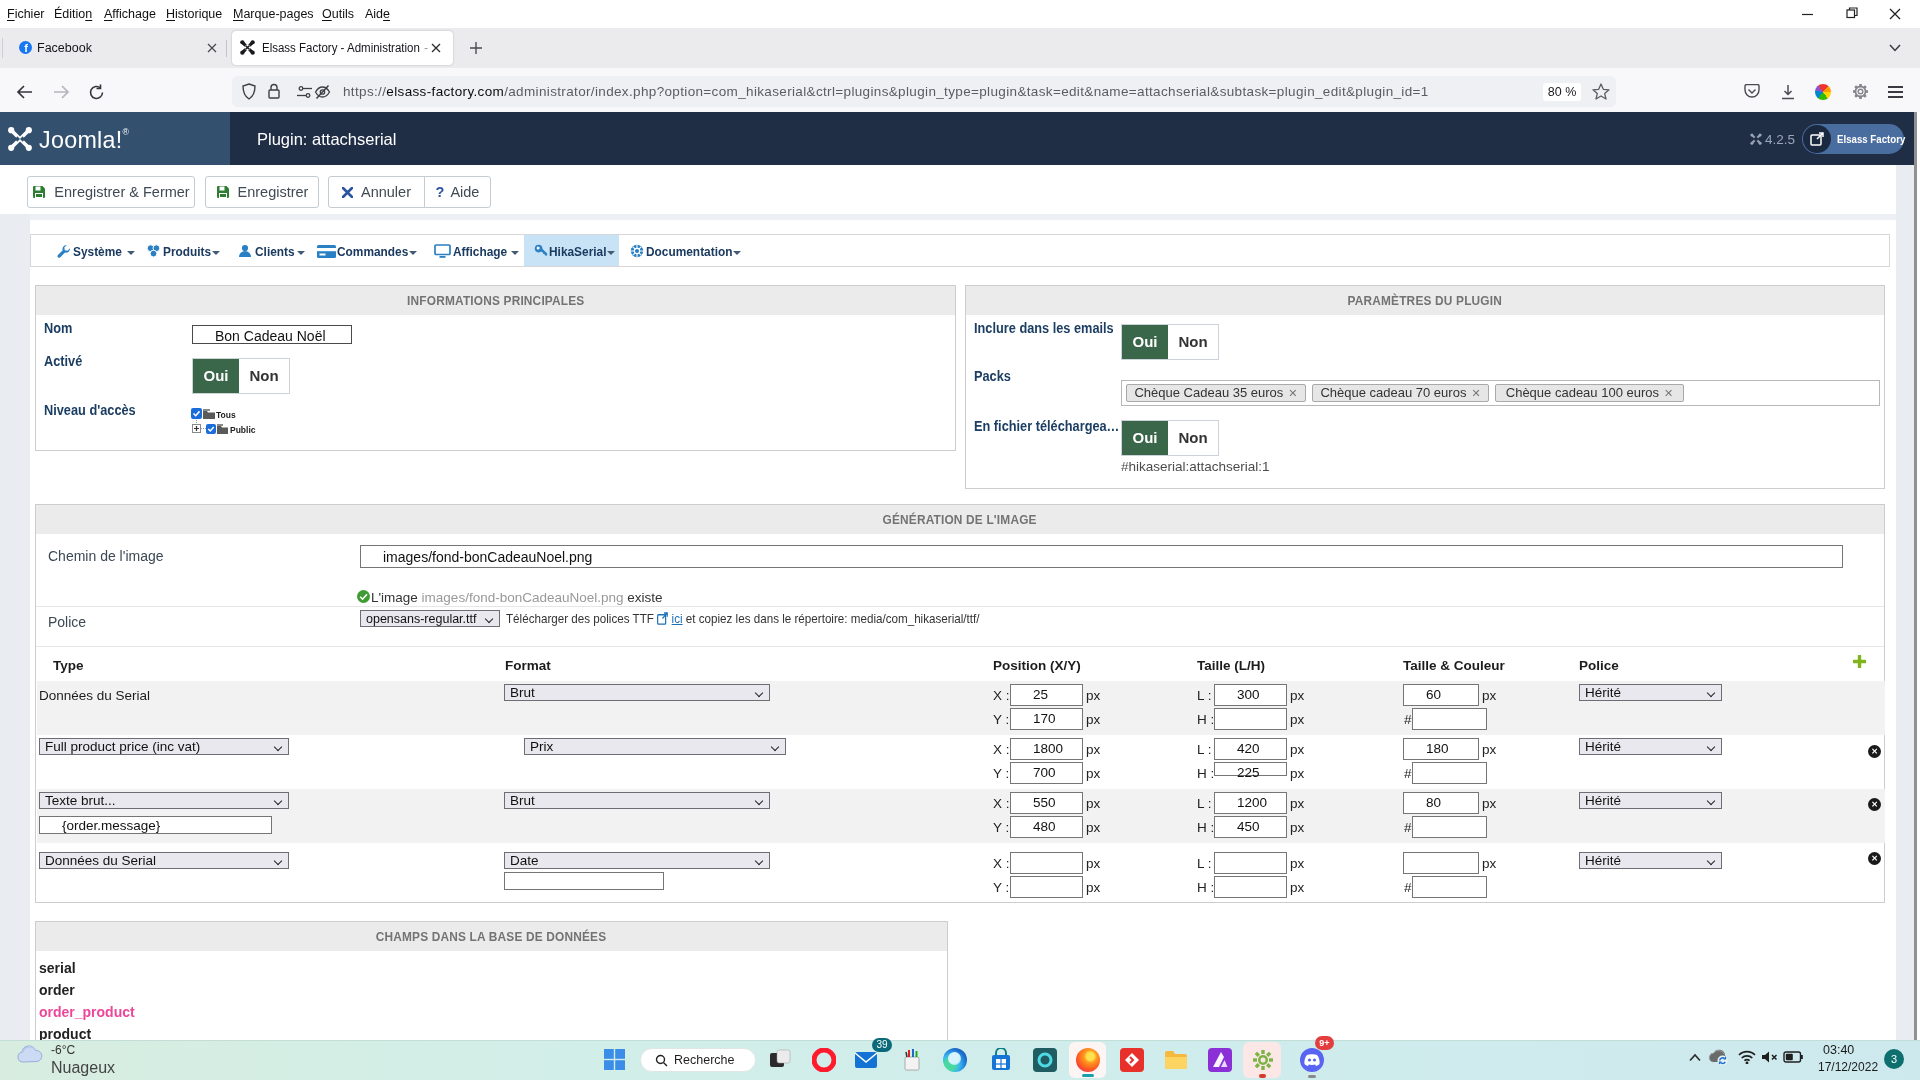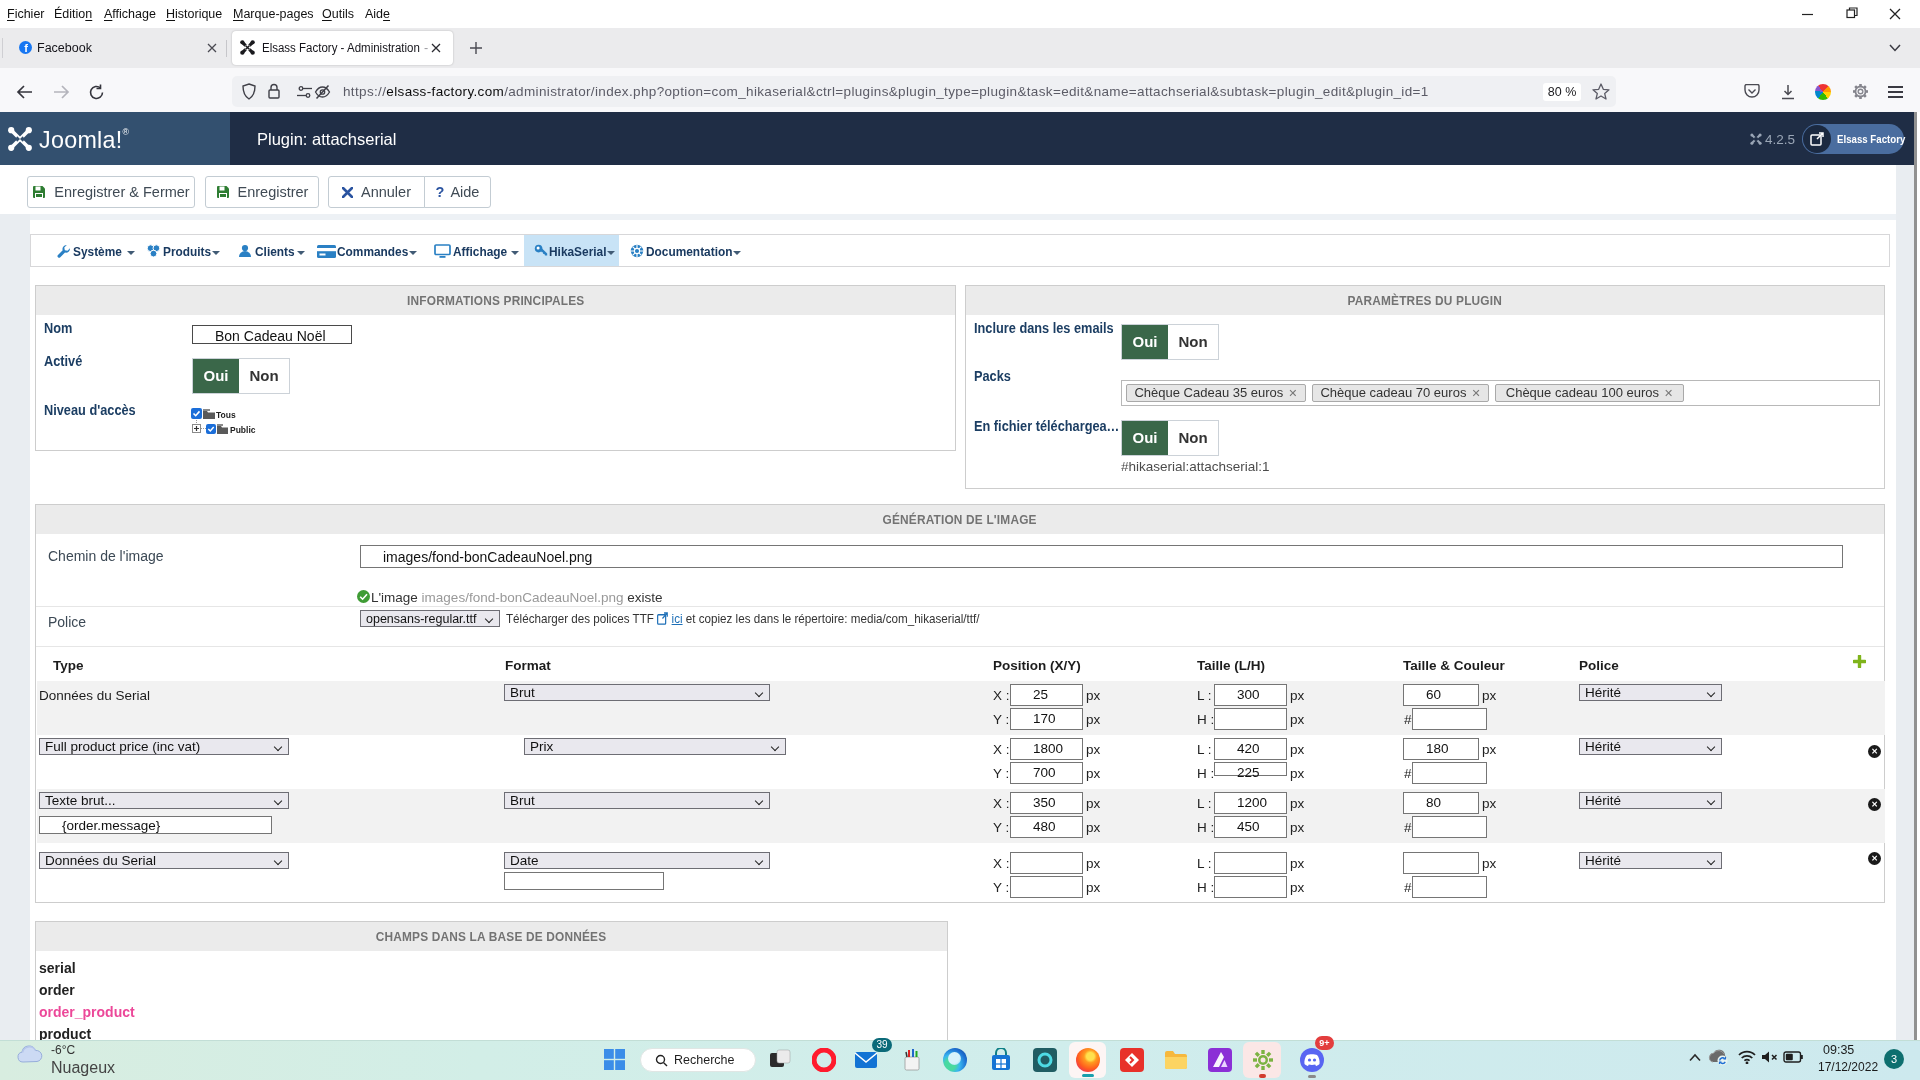--- a/index.html
+++ b/index.html
@@ -413,21 +413,21 @@
 <span class="pxl" style="left:1482px;top:742px">px</span>
 <span class="xyl" style="left:1404px;top:766px">#</span>
 <div class="ab inp" style="left:1412px;top:762px;width:75px;height:22px"></div>
 <div class="ab sel" style="left:1579px;top:738px;width:143px">Hérité</div>
 <div class="ab del" style="left:1868px;top:745px"></div>
 
 <div class="ab sel" style="left:39px;top:792px;width:250px">Texte brut...</div>
 <div class="ab inp" style="left:39px;top:816px;width:233px;height:18px;line-height:17px">{order.message}</div>
 <div class="ab sel" style="left:504px;top:792px;width:266px">Brut</div>
 <span class="xyl" style="left:993px;top:796px">X :</span>
-<div class="ab inp" style="left:1010px;top:792px;width:73px;height:22px">350</div>
+<div class="ab inp" style="left:1010px;top:792px;width:73px;height:22px">550</div>
 <span class="pxl" style="left:1086px;top:796px">px</span>
 <span class="xyl" style="left:993px;top:820px">Y :</span>
 <div class="ab inp" style="left:1010px;top:816px;width:73px;height:22px">480</div>
 <span class="pxl" style="left:1086px;top:820px">px</span>
 <span class="xyl" style="left:1197px;top:796px">L :</span>
 <div class="ab inp" style="left:1214px;top:792px;width:73px;height:22px">1200</div>
 <span class="pxl" style="left:1290px;top:796px">px</span>
 <span class="xyl" style="left:1197px;top:820px">H :</span>
 <div class="ab inp" style="left:1214px;top:816px;width:73px;height:22px">450</div>
 <span class="pxl" style="left:1290px;top:820px">px</span>
@@ -584,16 +584,16 @@
     </svg>
 <svg class="ab" style="left:1761px;top:1050px" width="17" height="14" viewBox="0 0 17 14">
       <path d="M1 5 H4 L8 1.5 V12.5 L4 9 H1 Z" fill="#1f1f1f"></path>
       <path d="M11 5 L15.5 9.5 M15.5 5 L11 9.5" stroke="#1f1f1f" stroke-width="1.5"></path>
     </svg>
 <svg class="ab" style="left:1783px;top:1051px" width="20" height="12" viewBox="0 0 20 12">
       <rect x="1" y="1" width="16.5" height="10" rx="2" fill="none" stroke="#1f1f1f" stroke-width="1.4"></rect>
       <rect x="18" y="4" width="1.8" height="4" fill="#1f1f1f"></rect>
       <rect x="2.8" y="2.8" width="7" height="6.4" rx="1" fill="#1f1f1f"></rect>
     </svg>
-<span class="ab" style="left:1823px;top:1043px;font-size:12.5px;color:#1b1b1b">09:35</span>
+<span class="ab" style="left:1823px;top:1043px;font-size:12.5px;color:#1b1b1b">03:40</span>
 <span class="ab" style="left:1818px;top:1060px;font-size:12px;color:#1b1b1b">17/12/2022</span>
 <div class="ab" style="left:1884px;top:1049px;width:20px;height:20px;border-radius:50%;background:#0e6f6f;color:#fff;font-size:11px;text-align:center;line-height:20px">3</div>
 
 </div>
 </body></html>

